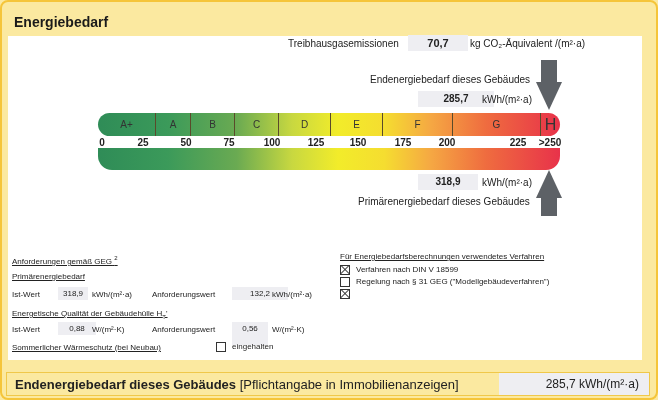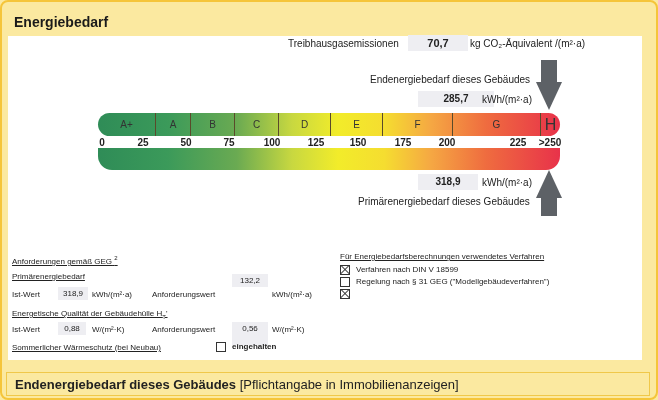--- a/index.html
+++ b/index.html
@@ -86,46 +86,47 @@
 <div class="abs lbl" style="left:482px;top:177px;">kWh/(m²·a)</div>
 <div class="abs lbl" style="left:358px;top:196px;">Primärenergiebedarf dieses Gebäudes</div>
 
 <div class="abs small ul" style="left:12px;top:255px;"><span>Anforderungen gemäß GEG</span> <sup style="font-size:6px;">2</sup></div>
 <div class="abs small ul" style="left:12px;top:272px;">Primärenergiebedarf</div>
 
 <div class="abs small" style="left:12px;top:290px;">Ist-Wert</div>
 <div class="val-box" style="left:58px;top:287px;width:30px;height:13px;line-height:13px;font-size:8px;font-weight:normal;">318,9</div>
 <div class="abs small" style="left:92px;top:290px;">kWh/(m²·a)</div>
 <div class="abs small" style="left:152px;top:290px;">Anforderungswert</div>
-<div class="val-box" style="left:232px;top:274px;width:36px;height:13px;line-height:13px;font-size:8px;font-weight:normal;">132,2</div>
+<div class="val-box" style="left:232px;top:287px;width:56px;height:13px;line-height:13px;font-size:8px;font-weight:normal;">132,2</div>
 <div class="abs small" style="left:272px;top:290px;">kWh/(m²·a)</div>
 
 <div class="abs small ul" style="left:12px;top:309px;"><span>Energetische Qualität der Gebäudehülle H</span><sub style="font-size:6px;">T</sub><span>'</span></div>
 
 <div class="abs small" style="left:12px;top:325px;">Ist-Wert</div>
-<div class="val-box" style="left:58px;top:322px;width:28px;height:13px;line-height:13px;font-size:8px;font-weight:normal;">0,88</div>
+<div class="val-box" style="left:58px;top:322px;width:38px;height:13px;line-height:13px;font-size:8px;font-weight:normal;">0,88</div>
 <div class="abs small" style="left:92px;top:325px;">W/(m²·K)</div>
 <div class="abs small" style="left:152px;top:325px;">Anforderungswert</div>
 <div class="val-box" style="left:232px;top:322px;width:36px;height:23px;line-height:13px;font-size:8px;font-weight:normal;">0,56</div>
 <div class="abs small" style="left:272px;top:325px;">W/(m²·K)</div>
 
 <div class="abs small ul" style="left:12px;top:343px;">Sommerlicher Wärmeschutz (bei Neubau)</div>
-<div class="abs small" style="left:216px;top:342px;font-weight:bold;">
+<div class="abs small" style="left:216px;top:342px;">
   <span class="cb"></span><span>eingehalten</span>
 </div>
 
 <div class="abs small ul" style="left:340px;top:252px;">Für Energiebedarfsberechnungen verwendetes Verfahren</div>
 <div class="abs small" style="left:340px;top:265px;">
   <span class="cb checked"></span><span>Verfahren nach DIN V 18599</span>
 </div>
 <div class="abs small" style="left:340px;top:277px;">
   <span class="cb"></span><span>Regelung nach § 31 GEG ("Modellgebäudeverfahren")</span>
 </div>
 <div class="abs small" style="left:340px;top:289px;">
   <span class="cb checked"></span>
 </div>
 
 <div class="footer">
   <div class="footer-title">
     <span>Endenergiebedarf dieses Gebäudes</span>
     <span class="footer-sub">[Pflichtangabe in Immobilienanzeigen]</span>
   </div>
+  <div class="footer-value">285,7 kWh/(m²·a)</div>
 </div>
 
 </body></html>

